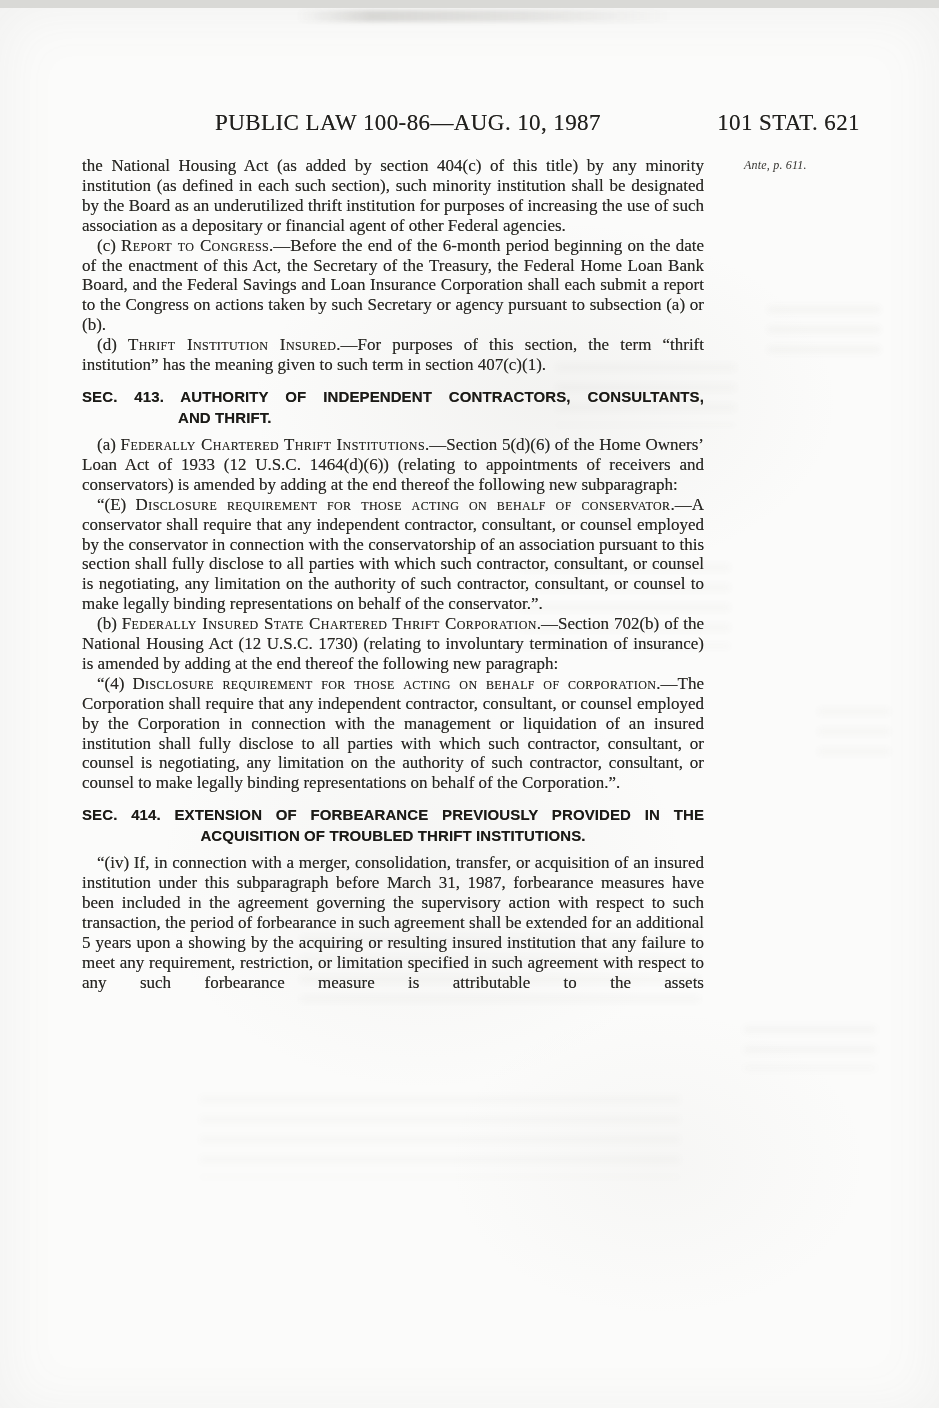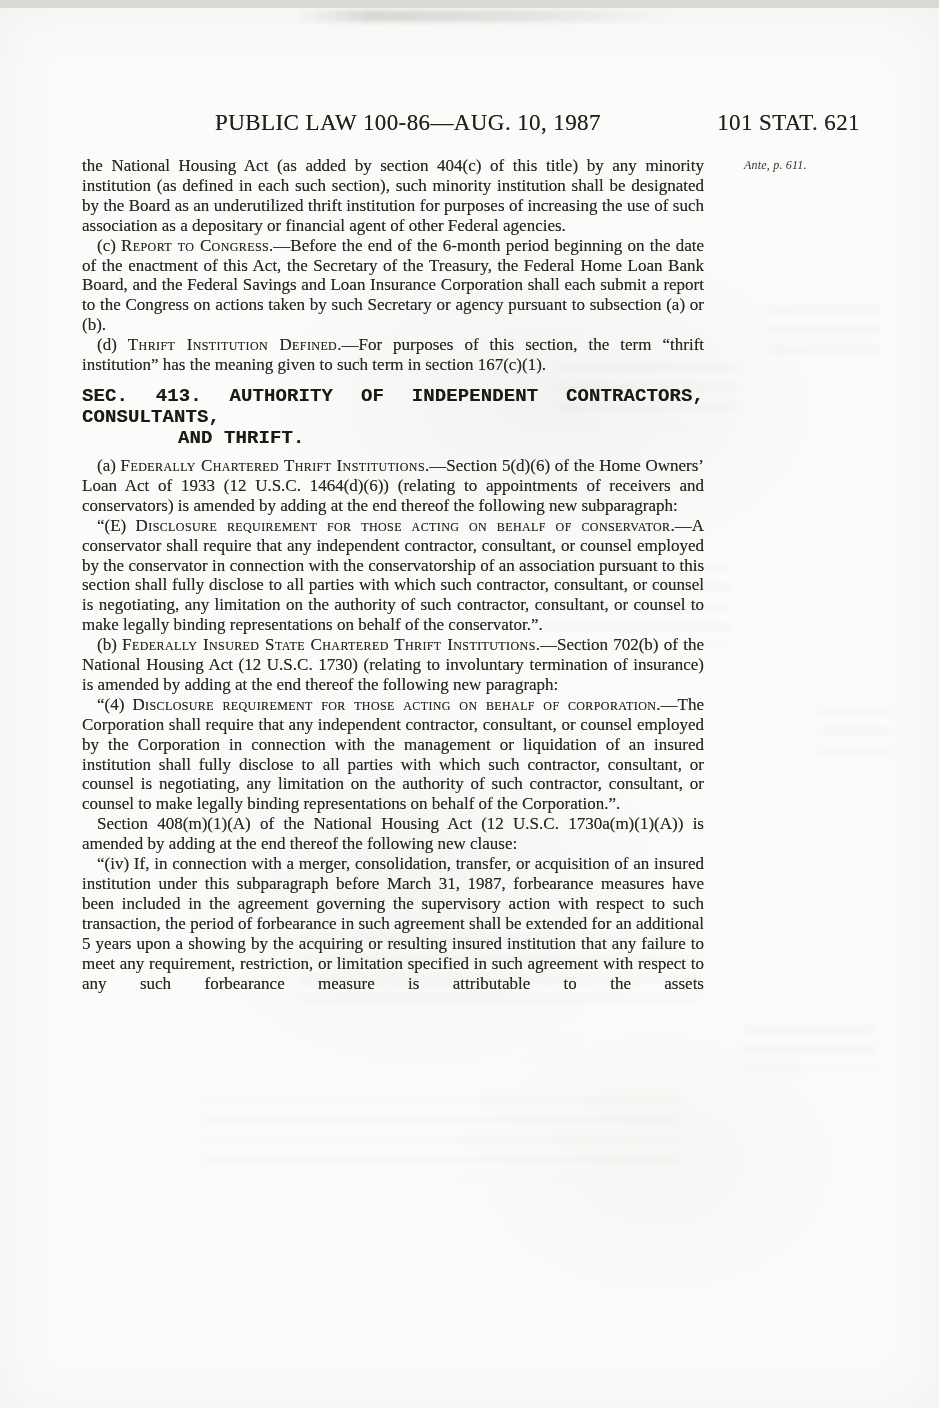--- a/index.html
+++ b/index.html
@@ -62,23 +62,23 @@
     color: #282723;
     text-shadow: 0 0 0.5px rgba(40,39,35,0.55);
   }
   .text-column p.body-para { margin: 0; }
   .text-column p.indent { text-indent: 15px; }
   .text-column p.continues { text-align-last: justify; }
   .smallcaps { font-variant: small-caps; letter-spacing: 0.4px; }
 
   .sec-heading {
     margin: 11px 0 7px 0;
-    font-family: Liberation Mono, monospace;
+    font-family: Liberation Sans, sans-serif;
     font-weight: bold;
-    font-size: 19px;
+    font-size: 15px;
     line-height: 21px;
     color: #1b1a16;
     letter-spacing: 0.1px;
     text-shadow: 0 0 0.5px rgba(27,26,22,0.55);
   }
   .h-line.h-justify { text-align: justify; text-align-last: justify; }
   .h-line.h-indent  { text-align: left; padding-left: 96px; }
   .h-line.h-center  { text-align: center; }
 
   
@@ -123,26 +123,29 @@
   <div class="bleed b8"></div>
 
   <div class="running-head">PUBLIC LAW 100-86—AUG. 10, 1987</div>
   <div class="stat-number">101 STAT. 621</div>
 
   <div class="margin-note">Ante, p. 611.</div>
 
   <div class="text-column">
       <p class="body-para"><span>the National Housing Act (as added by section 404(c) of this title) by any minority institution (as defined in each such section), such minority institution shall be designated by the Board as an underutilized thrift institution for purposes of increasing the use of such association as a depositary or financial agent of other Federal agencies.</span></p>
       <p class="body-para indent"><span>(c) </span><span class="smallcaps">Report to Congress</span><span>.—Before the end of the 6-month period beginning on the date of the enactment of this Act, the Secretary of the Treasury, the Federal Home Loan Bank Board, and the Federal Savings and Loan Insurance Corporation shall each submit a report to the Congress on actions taken by such Secretary or agency pursuant to subsection (a) or (b).</span></p>
-      <p class="body-para indent"><span>(d) </span><span class="smallcaps">Thrift Institution Defined</span><span>.—For purposes of this section, the term “thrift institution” has the meaning given to such term in section 167(c)(1).</span></p>
+      <p class="body-para indent"><span>(d) </span><span class="smallcaps">Thrift Institution Insured</span><span>.—For purposes of this section, the term “thrift institution” has the meaning given to such term in section 407(c)(1).</span></p>
       <div class="sec-heading">
         <div class="h-line h-justify">SEC. 413. AUTHORITY OF INDEPENDENT CONTRACTORS, CONSULTANTS,</div>
         <div class="h-line h-indent">AND THRIFT.</div>
       </div>
       <p class="body-para indent"><span>(a) </span><span class="smallcaps">Federally Chartered Thrift Institutions</span><span>.—Section 5(d)(6) of the Home Owners’ Loan Act of 1933 (12 U.S.C. 1464(d)(6)) (relating to appointments of receivers and conservators) is amended by adding at the end thereof the following new subparagraph:</span></p>
       <p class="body-para indent"><span>“(E) </span><span class="smallcaps">Disclosure requirement for those acting on behalf of conservator</span><span>.—A conservator shall require that any independent contractor, consultant, or counsel employed by the conservator in connection with the conservatorship of an association pursuant to this section shall fully disclose to all parties with which such contractor, consultant, or counsel is negotiating, any limitation on the authority of such contractor, consultant, or counsel to make legally binding representations on behalf of the conservator.”.</span></p>
-      <p class="body-para indent"><span>(b) </span><span class="smallcaps">Federally Insured State Chartered Thrift Institutions</span><span>.—Section 702(b) of the National Housing Act (12 U.S.C. 1730) (relating to involuntary termination of insurance) is amended by adding at the end thereof the following new paragraph:</span></p>
+      <p class="body-para indent"><span>(b) </span><span class="smallcaps">Federally Insured State Chartered Thrift Corporation</span><span>.—Section 702(b) of the National Housing Act (12 U.S.C. 1730) (relating to involuntary termination of insurance) is amended by adding at the end thereof the following new paragraph:</span></p>
       <p class="body-para indent"><span>“(4) </span><span class="smallcaps">Disclosure requirement for those acting on behalf of corporation</span><span>.—The Corporation shall require that any independent contractor, consultant, or counsel employed by the Corporation in connection with the management or liquidation of an insured institution shall fully disclose to all parties with which such contractor, consultant, or counsel is negotiating, any limitation on the authority of such contractor, consultant, or counsel to make legally binding representations on behalf of the Corporation.”.</span></p>
-      <p class="body-para indent"><span>Section 408(m)(1)(A) of the National Housing Act (12 U.S.C. 1730a(m)(1)(A)) is amended by adding at the end thereof the following new clause:</span></p>
+      <div class="sec-heading">
+        <div class="h-line h-justify">SEC. 414. EXTENSION OF FORBEARANCE PREVIOUSLY PROVIDED IN THE</div>
+        <div class="h-line h-center">ACQUISITION OF TROUBLED THRIFT INSTITUTIONS.</div>
+      </div>
       <p class="body-para indent continues"><span>“(iv) If, in connection with a merger, consolidation, transfer, or acquisition of an insured institution under this subparagraph before March 31, 1987, forbearance measures have been included in the agreement governing the supervisory action with respect to such transaction, the period of forbearance in such agreement shall be extended for an additional 5 years upon a showing by the acquiring or resulting insured institution that any failure to meet any requirement, restriction, or limitation specified in such agreement with respect to any such forbearance measure is attributable to the assets</span></p>
     </div>
 
 </div>
 
 </body></html>

